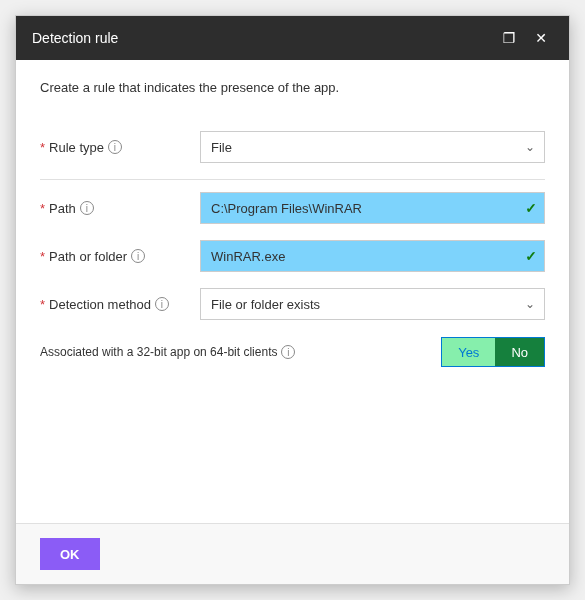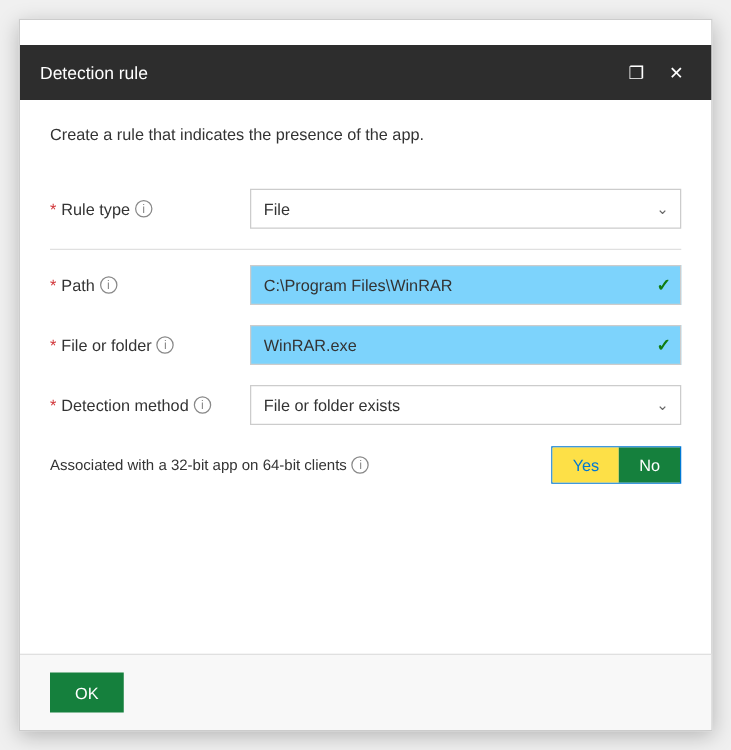--- a/index.html
+++ b/index.html
@@ -31,21 +31,20 @@
 
     .dialog-header {
       background: #2d2d2d;
       color: #ffffff;
       padding: 10px 16px;
       display: flex;
       align-items: center;
       justify-content: space-between;
       height: 44px;
       flex-shrink: 0;
-      margin-top: 20px;
     }
 
     .dialog-title {
       font-size: 14px;
       font-weight: 400;
       color: #ffffff;
     }
 
     .header-controls {
       display: flex;
@@ -205,42 +204,43 @@
       cursor: pointer;
       outline: none;
     }
 
     .toggle-btn.active {
       background: #15803d;
       color: #ffffff;
     }
 
     .toggle-btn.inactive {
-      background: #fde047;
+      background: #86efac;
       color: #0078d4;
     }
 
     .dialog-footer {
       border-top: 1px solid #e0e0e0;
       padding: 14px 24px;
       display: flex;
       align-items: center;
       flex-shrink: 0;
       background: #f8f8f8;
     }
 
     .ok-button {
-      background: #15803d;
+      background: #8b5cf6;
       color: #ffffff;
       border: none;
       height: 32px;
       padding: 0 20px;
       font-size: 13px;
       cursor: pointer;
       outline: none;
+      font-weight: bold;
     }
   </style>
 </head>
 <body>
 
 <div class="dialog">
 
   <div class="dialog-header">
     <span class="dialog-title">Detection rule</span>
     <div class="header-controls">
@@ -283,21 +283,21 @@
         <div class="input-with-check">
           <input type="text" class="text-input" value="C:\Program Files\WinRAR" style="">
           <span class="check-icon">✓</span>
         </div>
       </div>
     </div>
 
     <div class="form-group">
       <label class="form-label">
         <span class="required-star">*</span>
-        <span>File or folder</span>
+        <span>Path or folder</span>
         <span class="info-icon">i</span>
       </label>
       <div class="form-control">
         <div class="input-with-check">
           <input type="text" class="text-input" value="WinRAR.exe" style="">
           <span class="check-icon">✓</span>
         </div>
       </div>
     </div>
 

